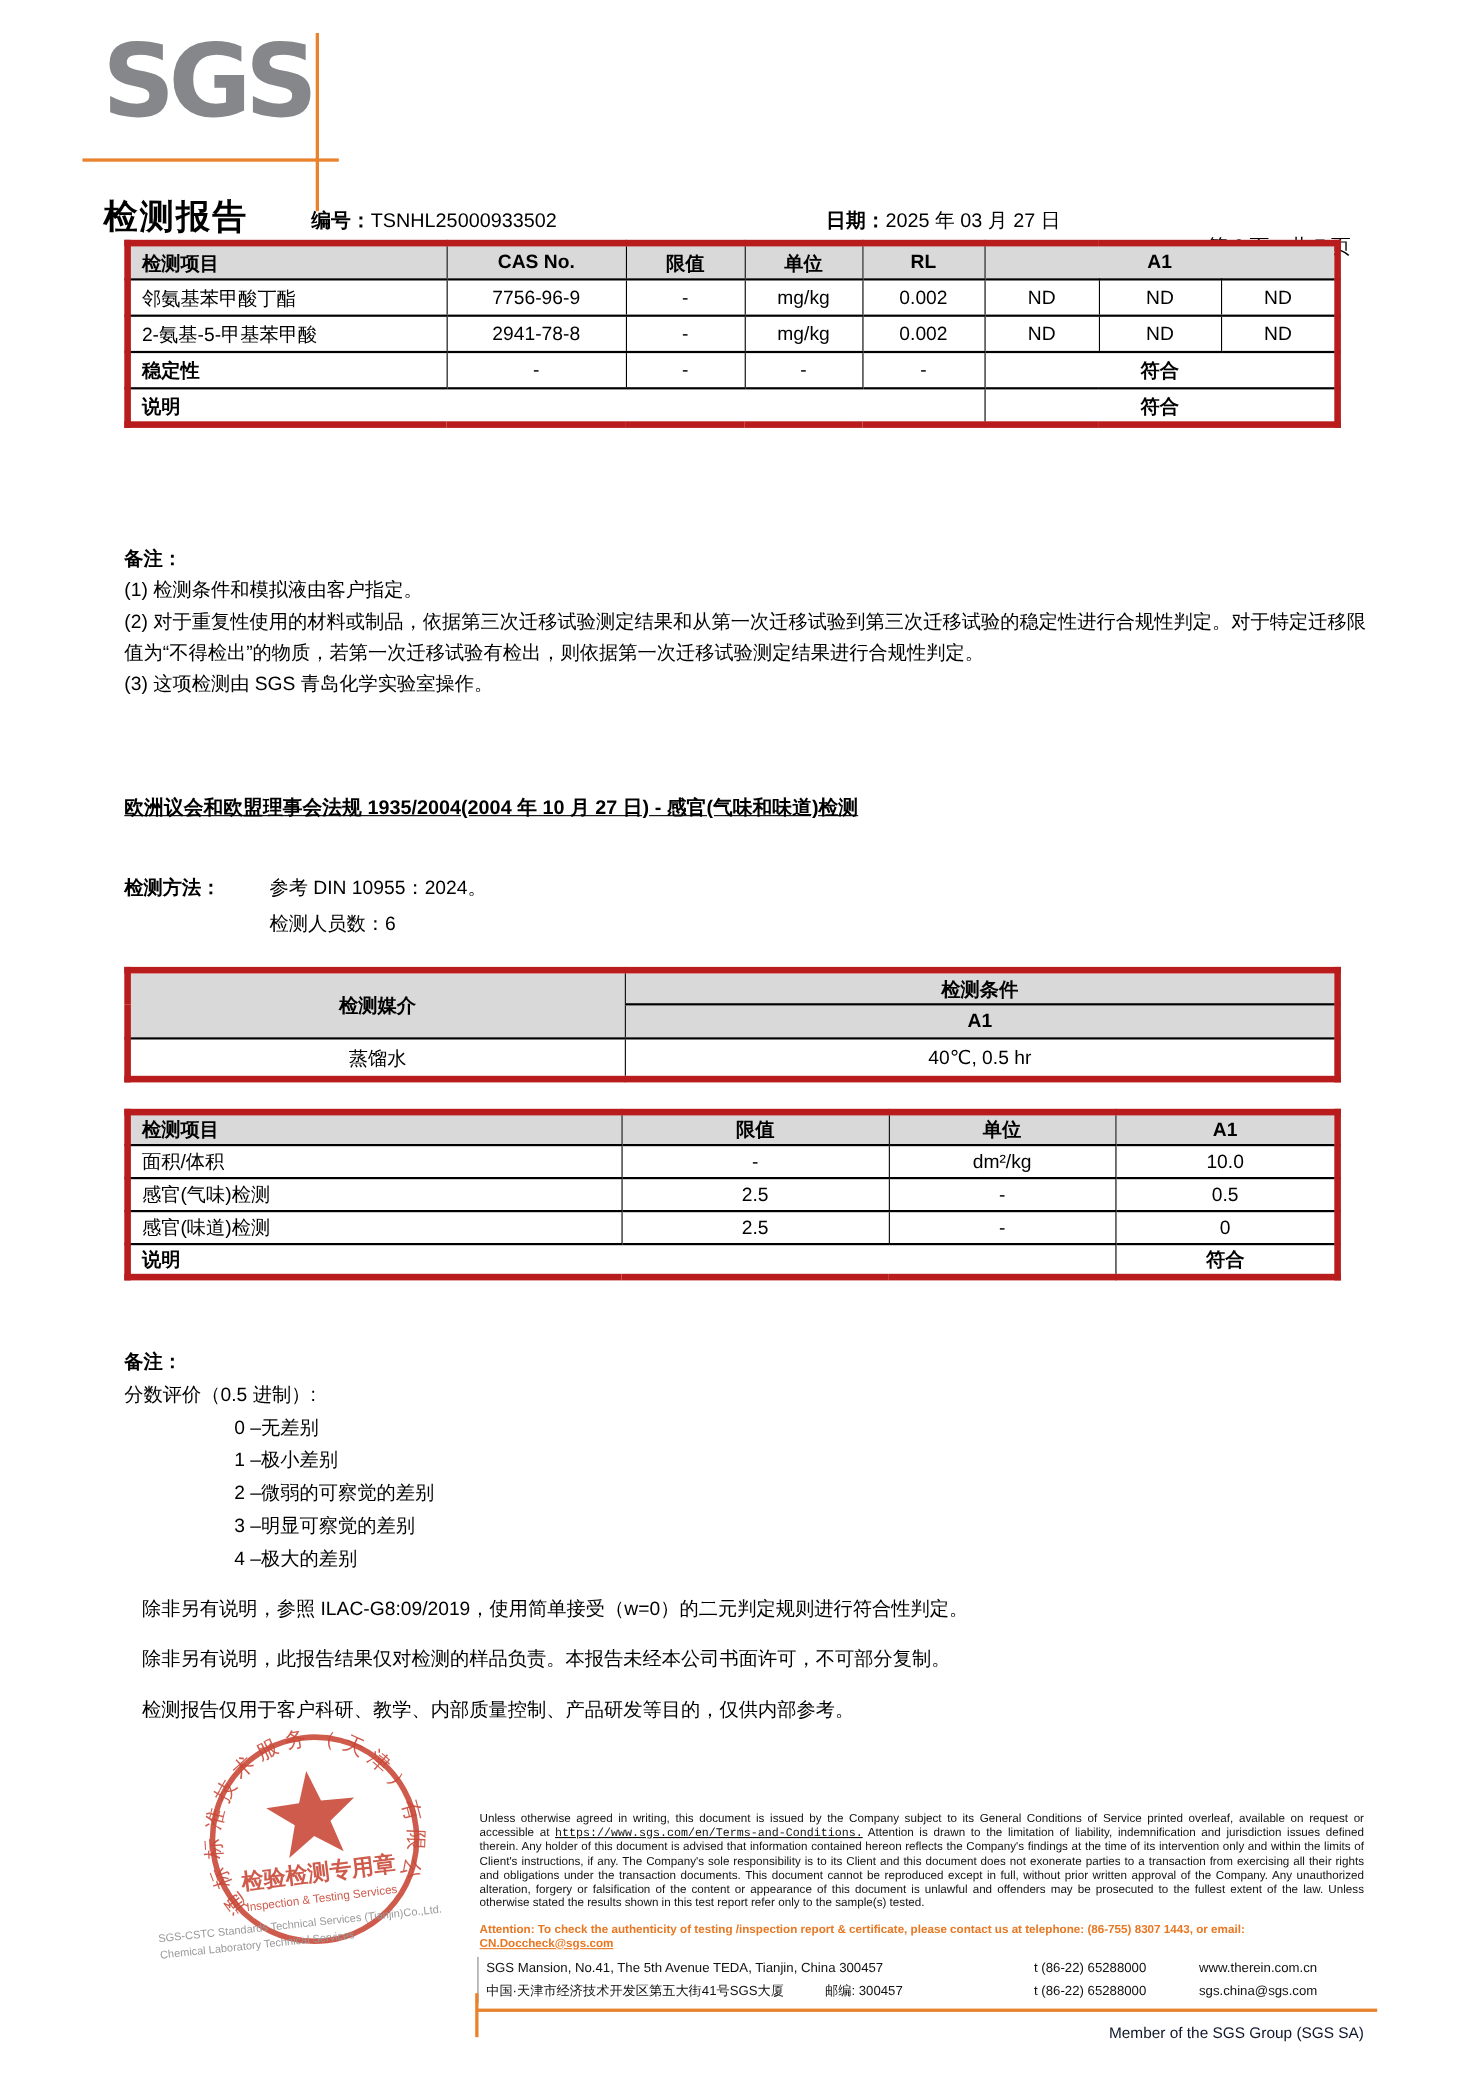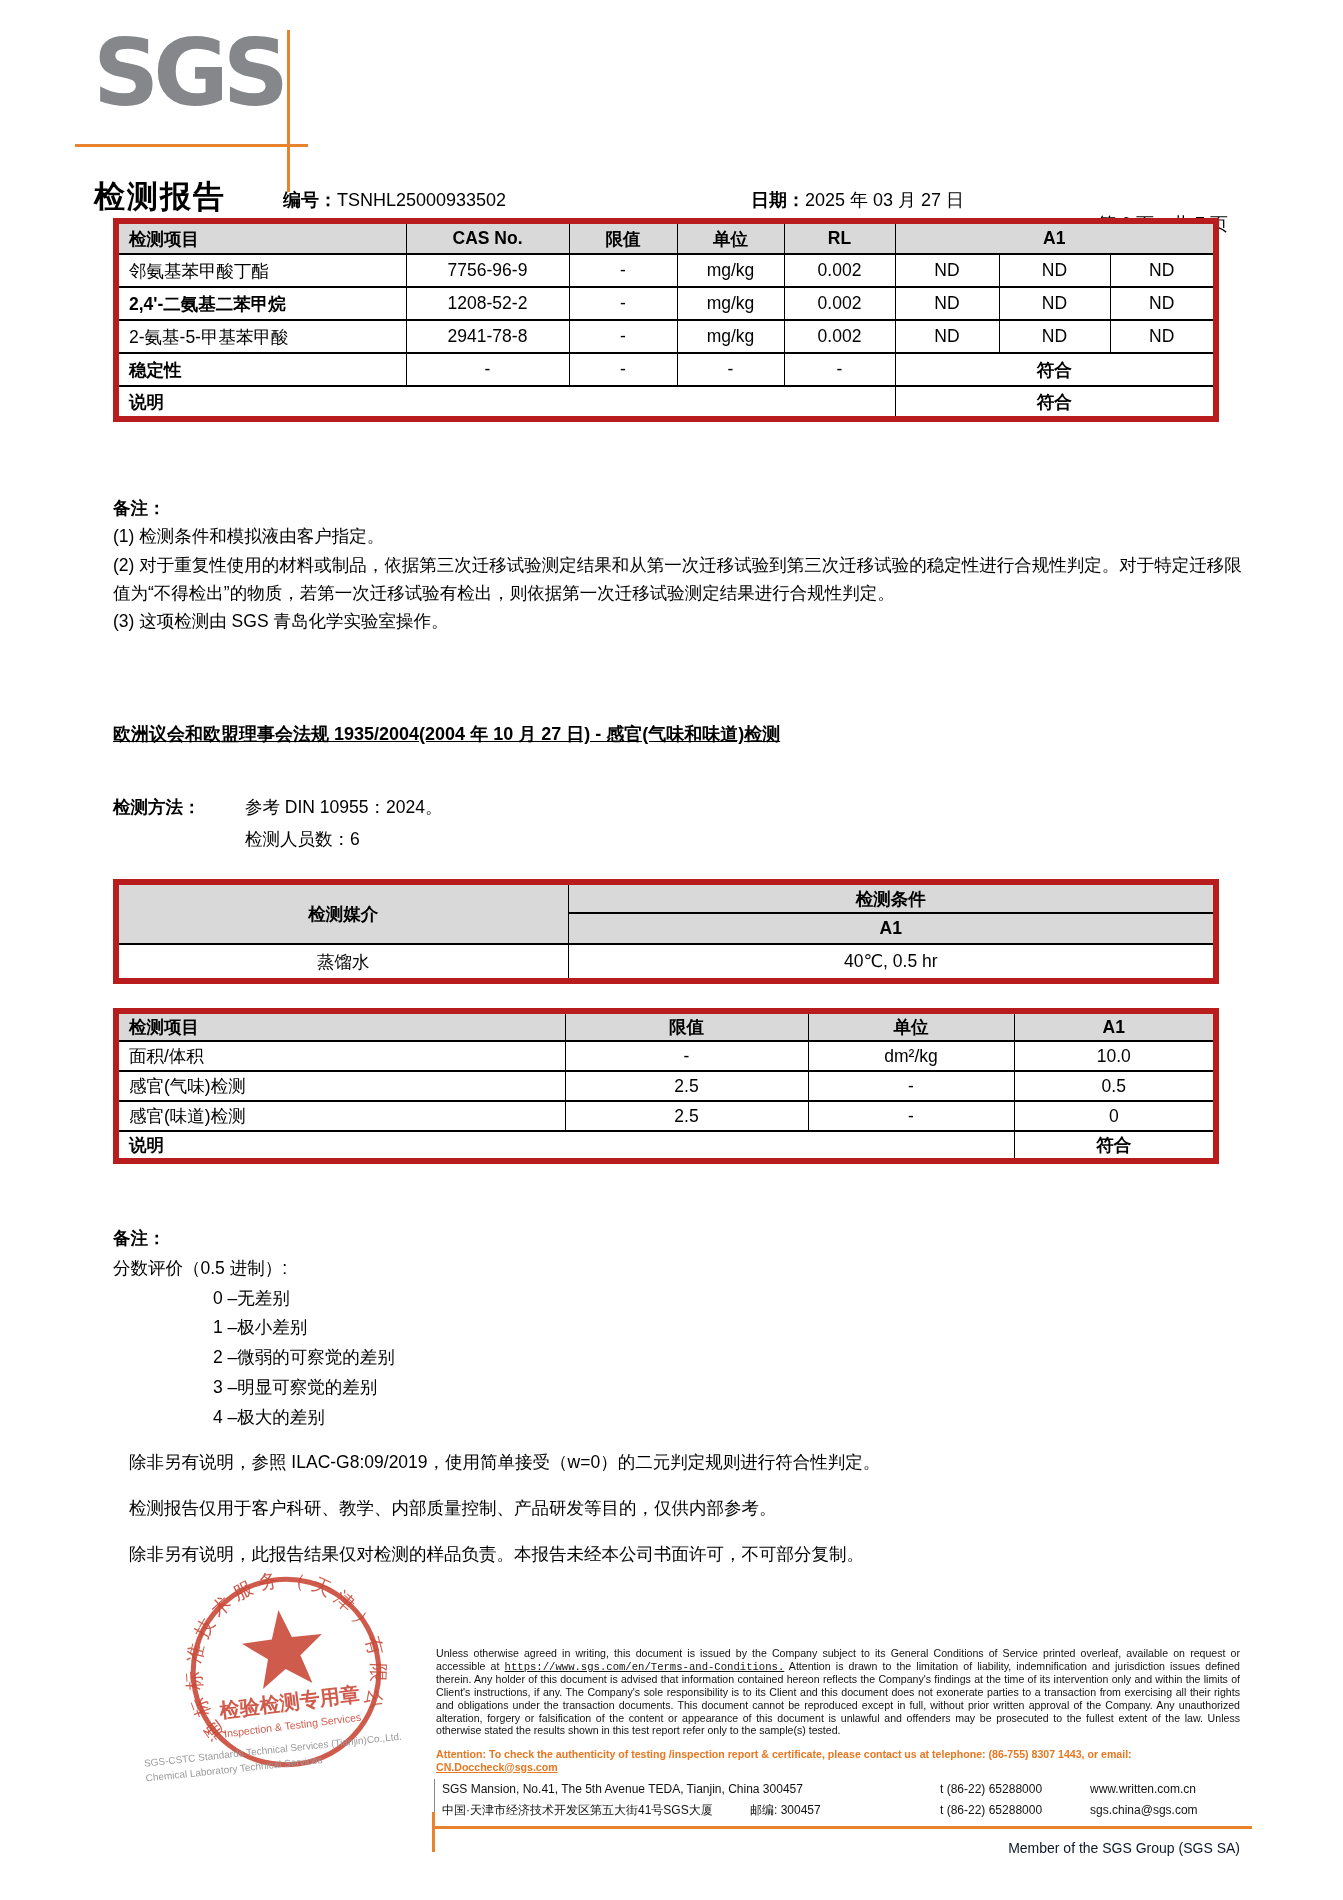--- a/index.html
+++ b/index.html
@@ -115,30 +115,20 @@
       <td class="cell-left">邻氨基苯甲酸丁酯</td>
       <td>7756-96-9</td>
       <td>-</td>
       <td>mg/kg</td>
       <td>0.002</td>
       <td>ND</td>
       <td>ND</td>
       <td>ND</td>
     </tr>
     <tr>
-      <td class="cell-left bold">2,4'-二氨基二苯甲烷</td>
-      <td>1208-52-2</td>
-      <td>-</td>
-      <td>mg/kg</td>
-      <td>0.002</td>
-      <td>ND</td>
-      <td>ND</td>
-      <td>ND</td>
-    </tr>
-    <tr>
       <td class="cell-left">2-氨基-5-甲基苯甲酸</td>
       <td>2941-78-8</td>
       <td>-</td>
       <td>mg/kg</td>
       <td>0.002</td>
       <td>ND</td>
       <td>ND</td>
       <td>ND</td>
     </tr>
     <tr>
@@ -237,22 +227,22 @@
 
   <div class="notes2">
     <div class="notes-title">备注：</div>
     <div>分数评价（0.5 进制）:</div>
     <div class="scale-item">0 –无差别</div>
     <div class="scale-item">1 –极小差别</div>
     <div class="scale-item">2 –微弱的可察觉的差别</div>
     <div class="scale-item">3 –明显可察觉的差别</div>
     <div class="scale-item">4 –极大的差别</div>
     <p>除非另有说明，参照 ILAC-G8:09/2019，使用简单接受（w=0）的二元判定规则进行符合性判定。</p>
+    <p>除非另有说明，此报告结果仅对检测的样品负责。本报告未经本公司书面许可，不可部分复制。</p>
     <p>检测报告仅用于客户科研、教学、内部质量控制、产品研发等目的，仅供内部参考。</p>
-    <p>除非另有说明，此报告结果仅对检测的样品负责。本报告未经本公司书面许可，不可部分复制。</p>
   </div>
 
   <div class="stamp">
     <svg width="232" height="232" viewBox="0 0 230 230">
       <circle cx="115" cy="115" r="92" fill="none" stroke="#C53A28" stroke-width="5" opacity="0.9"></circle>
       <polygon points="115,53 125,81.2 154.9,82 131.2,100.3 139.7,129 115,112 90.3,129 98.8,100.3 75.1,82 105,81.2" fill="#C53A28" opacity="0.9"></polygon>
       <path id="seal-arc" d="M 49.9 169.7 A 85 85 0 1 1 180.1 169.7" fill="none"></path>
       <text font-size="19" fill="#C53A28" opacity="0.9" letter-spacing="6" font-family="Liberation Sans, DejaVu Sans, sans-serif">
         <textPath href="#seal-arc" startOffset="2">通标标准技术服务（天津）有限公司</textPath>
       </text>
@@ -265,21 +255,21 @@
     <div>Chemical Laboratory Technical Services</div>
   </div>
 
   <div class="fine"><span>Unless otherwise agreed in writing, this document is issued by the Company subject to its General Conditions of Service printed overleaf, available on request or accessible at </span><span class="lnk">https://www.sgs.com/en/Terms-and-Conditions.</span><span> Attention is drawn to the limitation of liability, indemnification and jurisdiction issues defined therein. Any holder of this document is advised that information contained hereon reflects the Company's findings at the time of its intervention only and within the limits of Client's instructions, if any. The Company's sole responsibility is to its Client and this document does not exonerate parties to a transaction from exercising all their rights and obligations under the transaction documents. This document cannot be reproduced except in full, without prior written approval of the Company. Any unauthorized alteration, forgery or falsification of the content or appearance of this document is unlawful and offenders may be prosecuted to the fullest extent of the law. Unless otherwise stated the results shown in this test report refer only to the sample(s) tested.</span></div>
   <div class="attention"><span>Attention: To check the authenticity of testing /inspection report &amp; certificate, please contact us at telephone: (86-755) 8307 1443, or email: </span><span class="lnk">CN.Doccheck@sgs.com</span></div>
 
   <div class="addr">
     <div class="addr-row">
       <span class="addr-c1">SGS Mansion, No.41, The 5th Avenue TEDA, Tianjin, China 300457</span>
       <span class="addr-c3">t (86-22) 65288000</span>
-      <span class="addr-c4">www.written.com.cn</span>
+      <span class="addr-c4">www.therein.com.cn</span>
     </div>
     <div class="addr-row">
       <span class="addr-c1">中国·天津市经济技术开发区第五大街41号SGS大厦</span>
       <span class="addr-c2">邮编: 300457</span>
       <span class="addr-c3">t (86-22) 65288000</span>
       <span class="addr-c4">sgs.china@sgs.com</span>
     </div>
   </div>
 
   <div class="orange-hline"></div>

